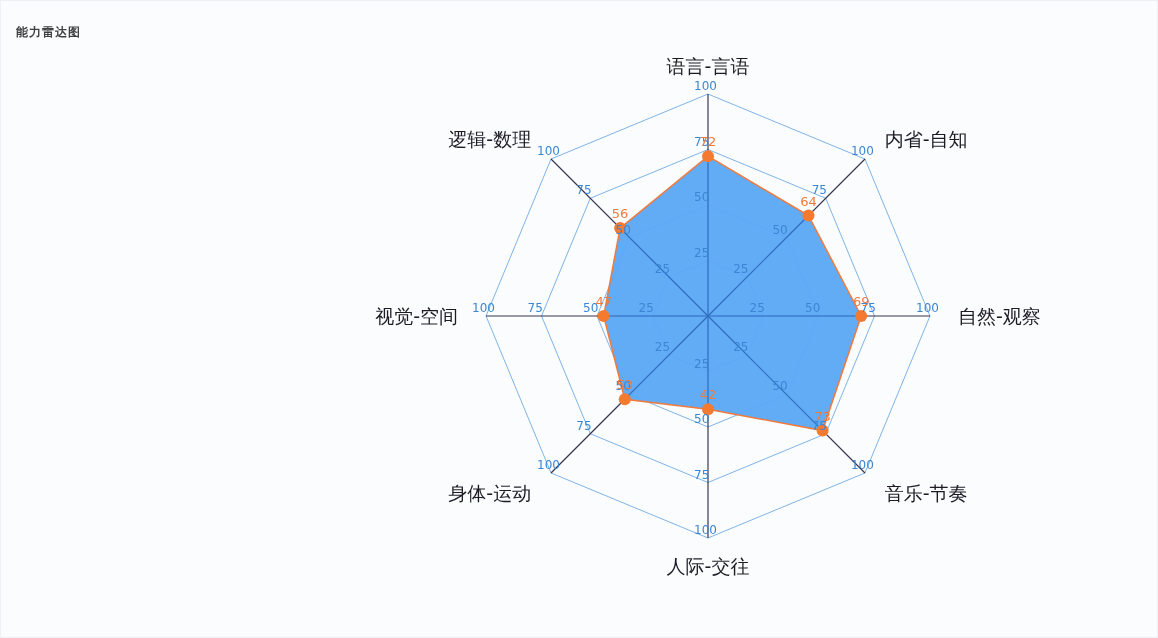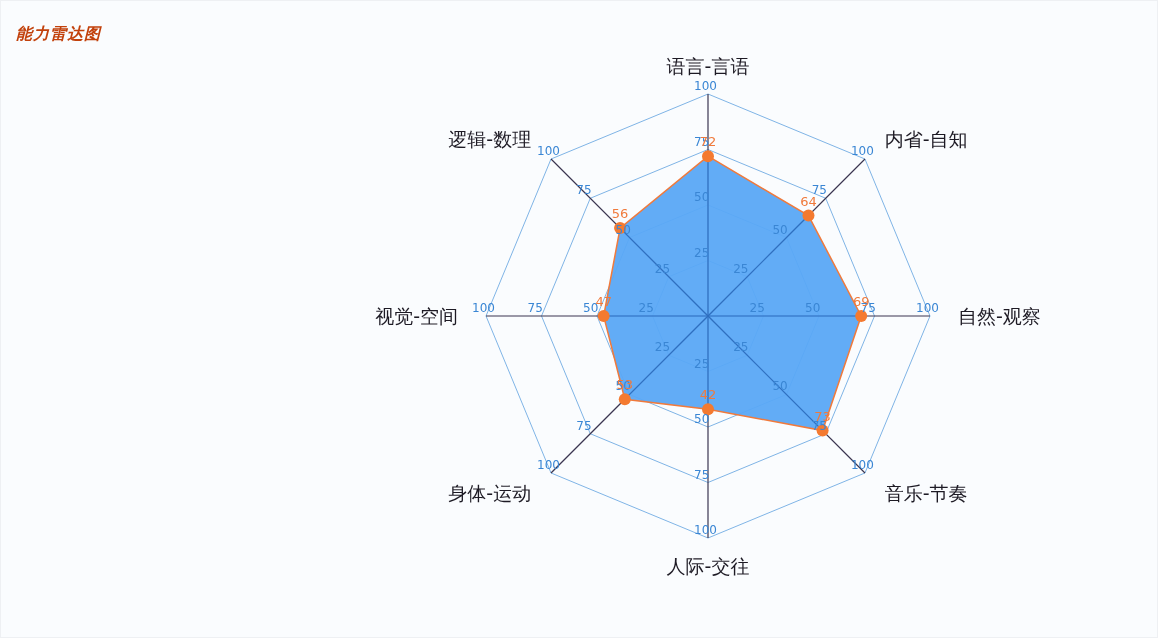--- a/index.html
+++ b/index.html
@@ -8,23 +8,22 @@
     background: #fafcfe;
     font-family: "DejaVu Sans", "Liberation Sans", sans-serif;
     position: relative;
   }
   .frame {
     position: absolute; left: 0; top: 0; width: 1156px; height: 636px;
     border: 1px solid #eef0f3; background: #fafcfe;
   }
   .title {
     position: absolute; left: 16px; top: 24px;
-    font-size: 16px; font-weight: bold; color: #c2410c;
+    font-size: 12px; font-weight: bold; color: #404040;
     letter-spacing: 1px;
-    font-style: italic;
   }
   svg.radar { position: absolute; left: 0; top: 0; }
   .axis-name { font-size: 19px; fill: #1d1a24; }
   .tick { font-size: 12px; fill: #3a86d4; }
   .val { font-size: 13px; fill: #f07a3c; }
 </style>
 </head>
 <body>
 
 <div class="frame"></div>

